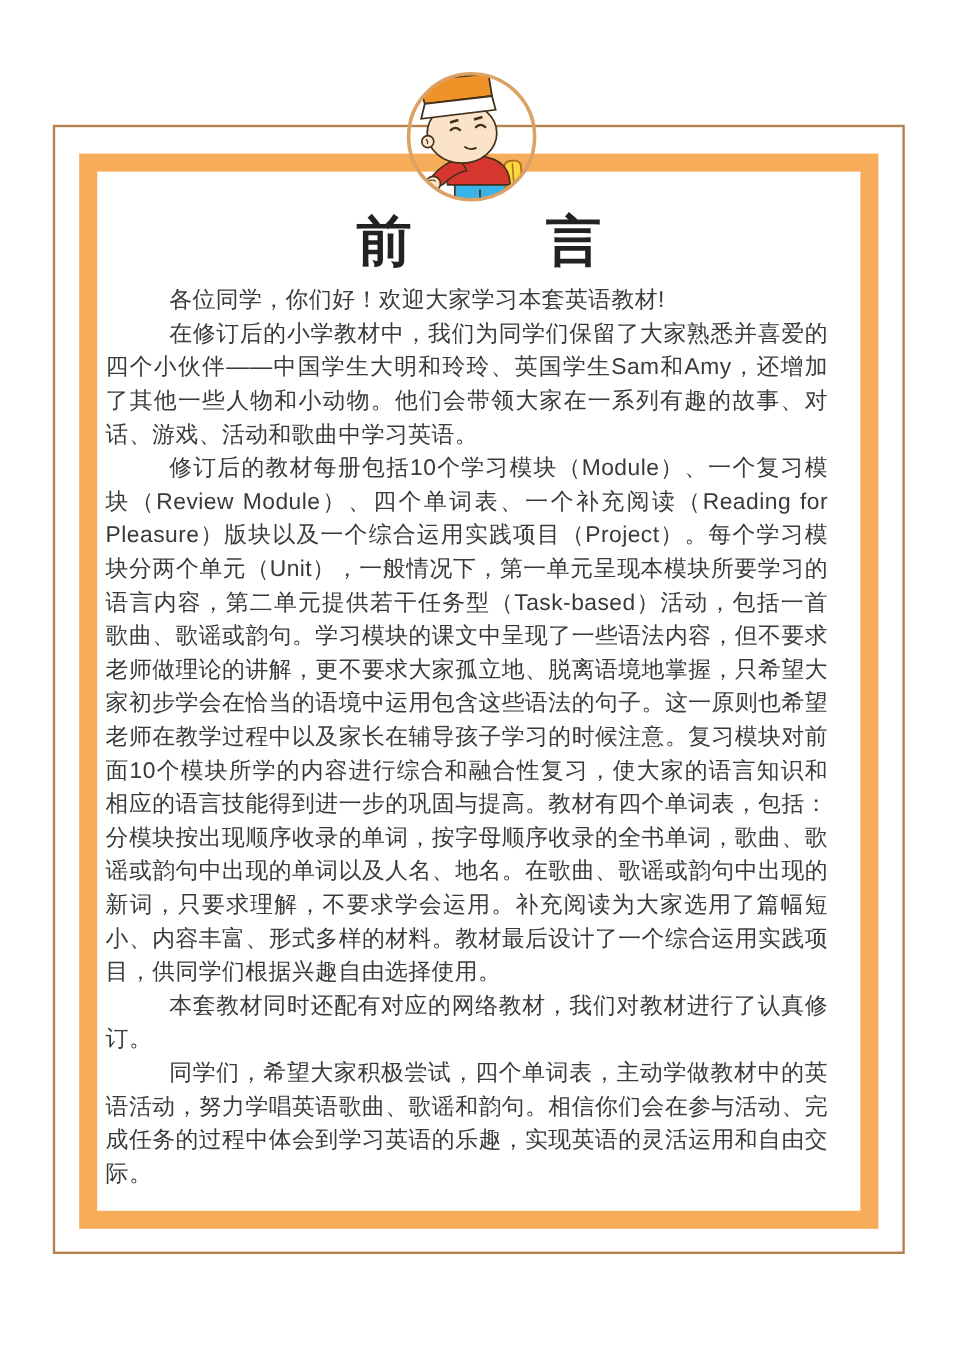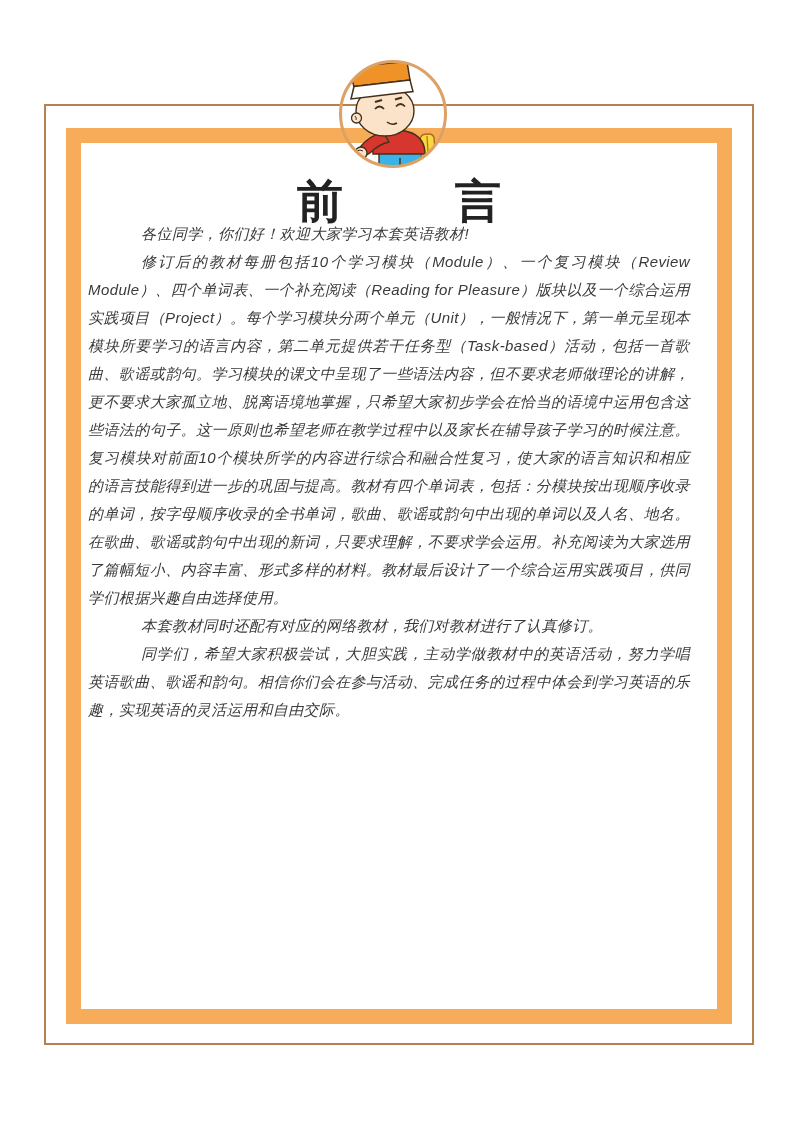--- a/index.html
+++ b/index.html
@@ -30,25 +30,24 @@
   .title{
     position:absolute;left:0;top:178px;width:798px;
     display:flex;justify-content:center;gap:112px;
     font-family:"DejaVu Serif",serif;
     font-weight:700;
     font-size:46px;line-height:1;
     color:var(--title-text,#222);
   }
   
   .content{
-    position:absolute;left:88px;top:220px;width:602px;
-    font-size:15px;line-height:28px;letter-spacing:0.4px;
+    position:absolute;left:88px;top:237px;width:602px;
+    font-size:19px;line-height:28px;letter-spacing:0.4px;
     color:var(--body-text,#3a3a3a);
     text-align:justify;
-    font-style:italic;
   }
   .content p{margin:0;text-indent:53px;}
 </style>
 </head>
 <body>
 
 <div class="page">
 
   <div class="frame-outer"></div>
   <div class="frame-band"></div>
@@ -92,18 +91,19 @@
     <circle cx="56" cy="56" r="52.5" style="fill:none;stroke:var(--circle-ring);stroke-width:3"></circle>
   </svg>
 
   <div class="title">
     <span>前</span>
     <span>言</span>
   </div>
 
   <div class="content">
     <p>各位同学，你们好！欢迎大家学习本套英语教材!</p>
+    <p>在修订后的小学教材中，我们为同学们保留了大家熟悉并喜爱的四个小伙伴——中国学生大明和玲玲、英国学生Sam和Amy，还增加了其他一些人物和小动物。他们会带领大家在一系列有趣的故事、对话、游戏、活动和歌曲中学习英语。</p>
     <p>修订后的教材每册包括10个学习模块（Module）、一个复习模块（Review Module）、四个单词表、一个补充阅读（Reading for Pleasure）版块以及一个综合运用实践项目（Project）。每个学习模块分两个单元（Unit），一般情况下，第一单元呈现本模块所要学习的语言内容，第二单元提供若干任务型（Task-based）活动，包括一首歌曲、歌谣或韵句。学习模块的课文中呈现了一些语法内容，但不要求老师做理论的讲解，更不要求大家孤立地、脱离语境地掌握，只希望大家初步学会在恰当的语境中运用包含这些语法的句子。这一原则也希望老师在教学过程中以及家长在辅导孩子学习的时候注意。复习模块对前面10个模块所学的内容进行综合和融合性复习，使大家的语言知识和相应的语言技能得到进一步的巩固与提高。教材有四个单词表，包括：分模块按出现顺序收录的单词，按字母顺序收录的全书单词，歌曲、歌谣或韵句中出现的单词以及人名、地名。在歌曲、歌谣或韵句中出现的新词，只要求理解，不要求学会运用。补充阅读为大家选用了篇幅短小、内容丰富、形式多样的材料。教材最后设计了一个综合运用实践项目，供同学们根据兴趣自由选择使用。</p>
     <p>本套教材同时还配有对应的网络教材，我们对教材进行了认真修订。</p>
-    <p>同学们，希望大家积极尝试，大胆实践，主动学做教材中的英语活动，努力学唱英语歌曲、歌谣和韵句。相信你们会在参与活动、完成任务的过程中体会到学习英语的乐趣，实现英语的灵活运用和自由交际。</p>
+    <p>同学们，希望大家积极尝试，四个单词表，主动学做教材中的英语活动，努力学唱英语歌曲、歌谣和韵句。相信你们会在参与活动、完成任务的过程中体会到学习英语的乐趣，实现英语的灵活运用和自由交际。</p>
   </div>
 
 </div>
 
 </body></html>

